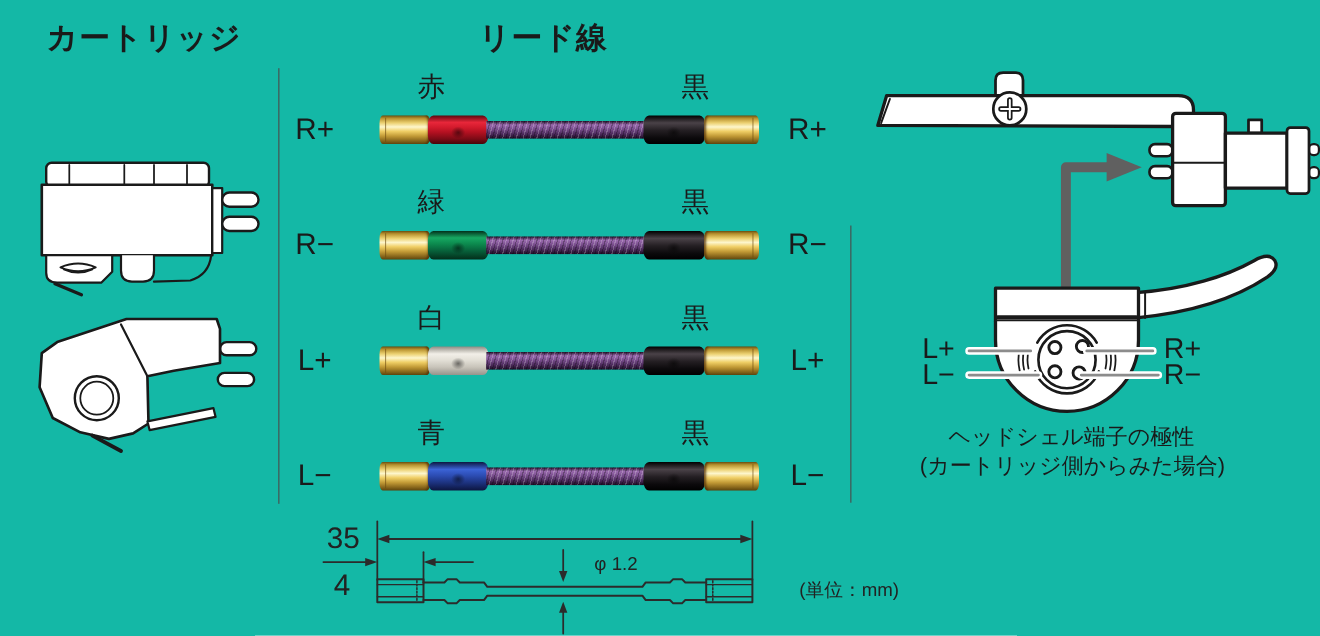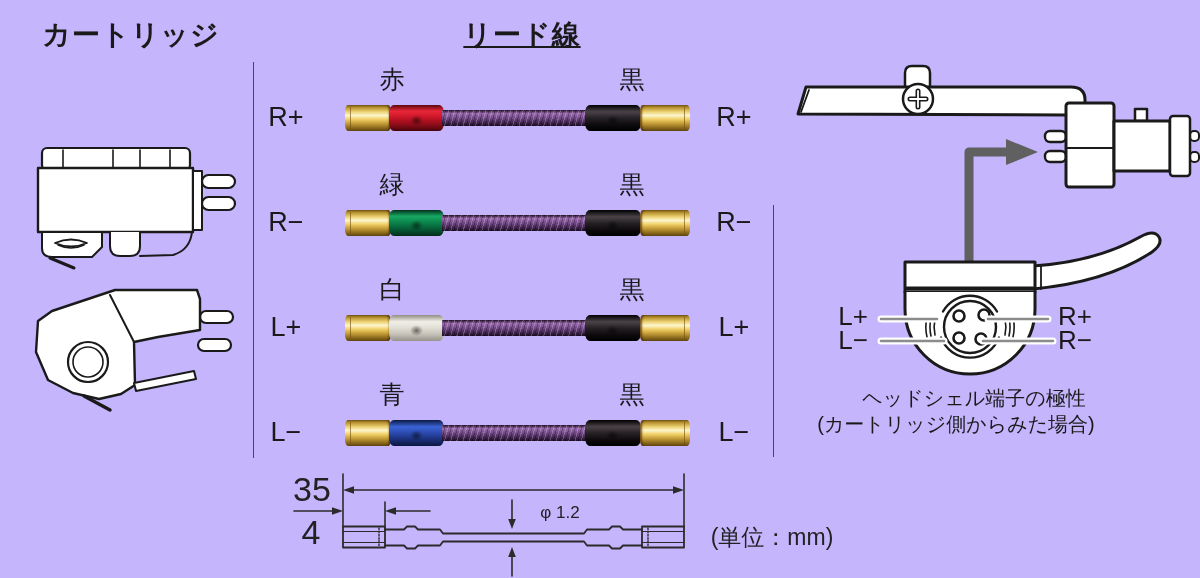--- a/index.html
+++ b/index.html
@@ -1,17 +1,17 @@
 <!DOCTYPE html>
 <html><head>
 <meta charset="utf-8">
 <style>
   html,body{margin:0;padding:0;background:#fff;}
   #stage{
-    position:relative;width:1200px;height:578px;background:#c4b5fd;overflow:hidden;
+    position:relative;width:1200px;height:578px;background:#14b8a6;overflow:hidden;
     font-family:"Liberation Sans",sans-serif;color:#1a1a1a;
   }
   .abs{position:absolute;}
   .section-title{
     font-size:28px;font-weight:bold;letter-spacing:1px;text-align:center;width:220px;
     white-space:nowrap;
   }
   .divider{width:1px;background:#4a4a4a;}
   
   .wire-row{left:0;width:790px;height:96px;}
@@ -37,34 +37,34 @@
   .sl-white{background:linear-gradient(180deg,#8f8c84 0%,#f2efe8 26%,#e2dfd6 48%,#c8c4ba 72%,#96938b 100%);}
   .sl-blue{background:linear-gradient(180deg,#0c1840 0%,#3b63d6 26%,#2c4cb2 48%,#1d3380 72%,#0c153f 100%);}
   .sl-black-c{background:linear-gradient(180deg,#000 0%,#4a4248 26%,#241f23 52%,#0c0a0c 78%,#000 100%);}
   .cable{
     left:97px;top:6px;width:145px;height:16px;
     background-image:
       repeating-linear-gradient(105deg,rgba(255,255,255,.22) 0 1px,rgba(255,255,255,0) 1px 3px,rgba(0,0,0,.28) 3px 4px,rgba(0,0,0,0) 4px 6px),
       linear-gradient(180deg,#241028 0%,#9a6bae 22%,#7a4f8e 45%,#4e2c5e 72%,#1d0c24 100%);
   }
   
-  .dim-label{font-size:34px;line-height:28px;text-align:center;white-space:nowrap;color:#222;}
-  .unit-note{font-size:23px;line-height:26px;text-align:center;white-space:nowrap;color:#222;}
+  .dim-label{font-size:27px;line-height:28px;text-align:center;white-space:nowrap;color:#222;}
+  .unit-note{font-size:17px;line-height:26px;text-align:center;white-space:nowrap;color:#222;}
   
   .hs-term{font-size:26px;line-height:26px;white-space:nowrap;}
   .hs-caption{font-size:20px;line-height:26px;text-align:center;width:320px;white-space:nowrap;}
   svg{display:block;}
 </style>
 </head>
 <body>
 
 <div id="stage">
 
   <div class="abs section-title" style="left:21px;top:16px;">カートリッジ</div>
-  <div class="abs section-title" style="left:412px;top:16px;text-decoration:underline;">リード線</div>
+  <div class="abs section-title" style="left:384px;top:16px;">リード線</div>
 
   <div class="abs divider" style="left:253px;top:62px;height:396px;"></div>
   <div class="abs divider" style="left:773px;top:205px;height:252px;"></div>
 
   <svg class="abs" style="left:28px;top:140px;" width="215" height="280" viewBox="28 140 215 280" fill="none" stroke="#1a1a1a" stroke-linejoin="round" stroke-linecap="round">
 
     <g>
       <rect x="42" y="148" width="148" height="22" rx="5" fill="#fff" stroke-width="2.2"></rect>
       <path d="M63,150 V170 M113,150 V170 M140,150 V170 M170,150 V170" stroke-width="1.6"></path>
       <rect x="38" y="168" width="155" height="64" fill="#fff" stroke-width="2.4"></rect>
@@ -190,21 +190,21 @@
       </g>
     </g>
   </svg>
 
   <div class="abs hs-term" style="left:818px;top:303px;width:50px;text-align:right;">L+</div>
   <div class="abs hs-term" style="left:818px;top:327px;width:50px;text-align:right;">L−</div>
   <div class="abs hs-term" style="left:1058px;top:303px;width:60px;">R+</div>
   <div class="abs hs-term" style="left:1058px;top:327px;width:60px;">R−</div>
 
   <div class="abs hs-caption" style="left:814px;top:385px;">ヘッドシェル端子の極性</div>
-  <div class="abs hs-caption" style="left:796px;top:411px;">(カートリッジ側からみた場合)</div>
+  <div class="abs hs-caption" style="left:815px;top:411px;">(カートリッジ側からみた場合)</div>
 
   <svg class="abs" style="left:270px;top:462px;" width="580" height="116" viewBox="270 462 580 116" fill="none" stroke="#2b2b2b" stroke-linecap="round">
     <g stroke-width="1.6">
       <path d="M343,474 V527"></path>
       <path d="M385,502 V530"></path>
       <path d="M684,474 V527"></path>
       <path d="M350,490 H677"></path>
       <polygon points="343,490 354,486.2 354,493.8" fill="#2b2b2b" stroke="none"></polygon>
       <polygon points="684,490 673,486.2 673,493.8" fill="#2b2b2b" stroke="none"></polygon>
       <path d="M294,511 H336"></path>

